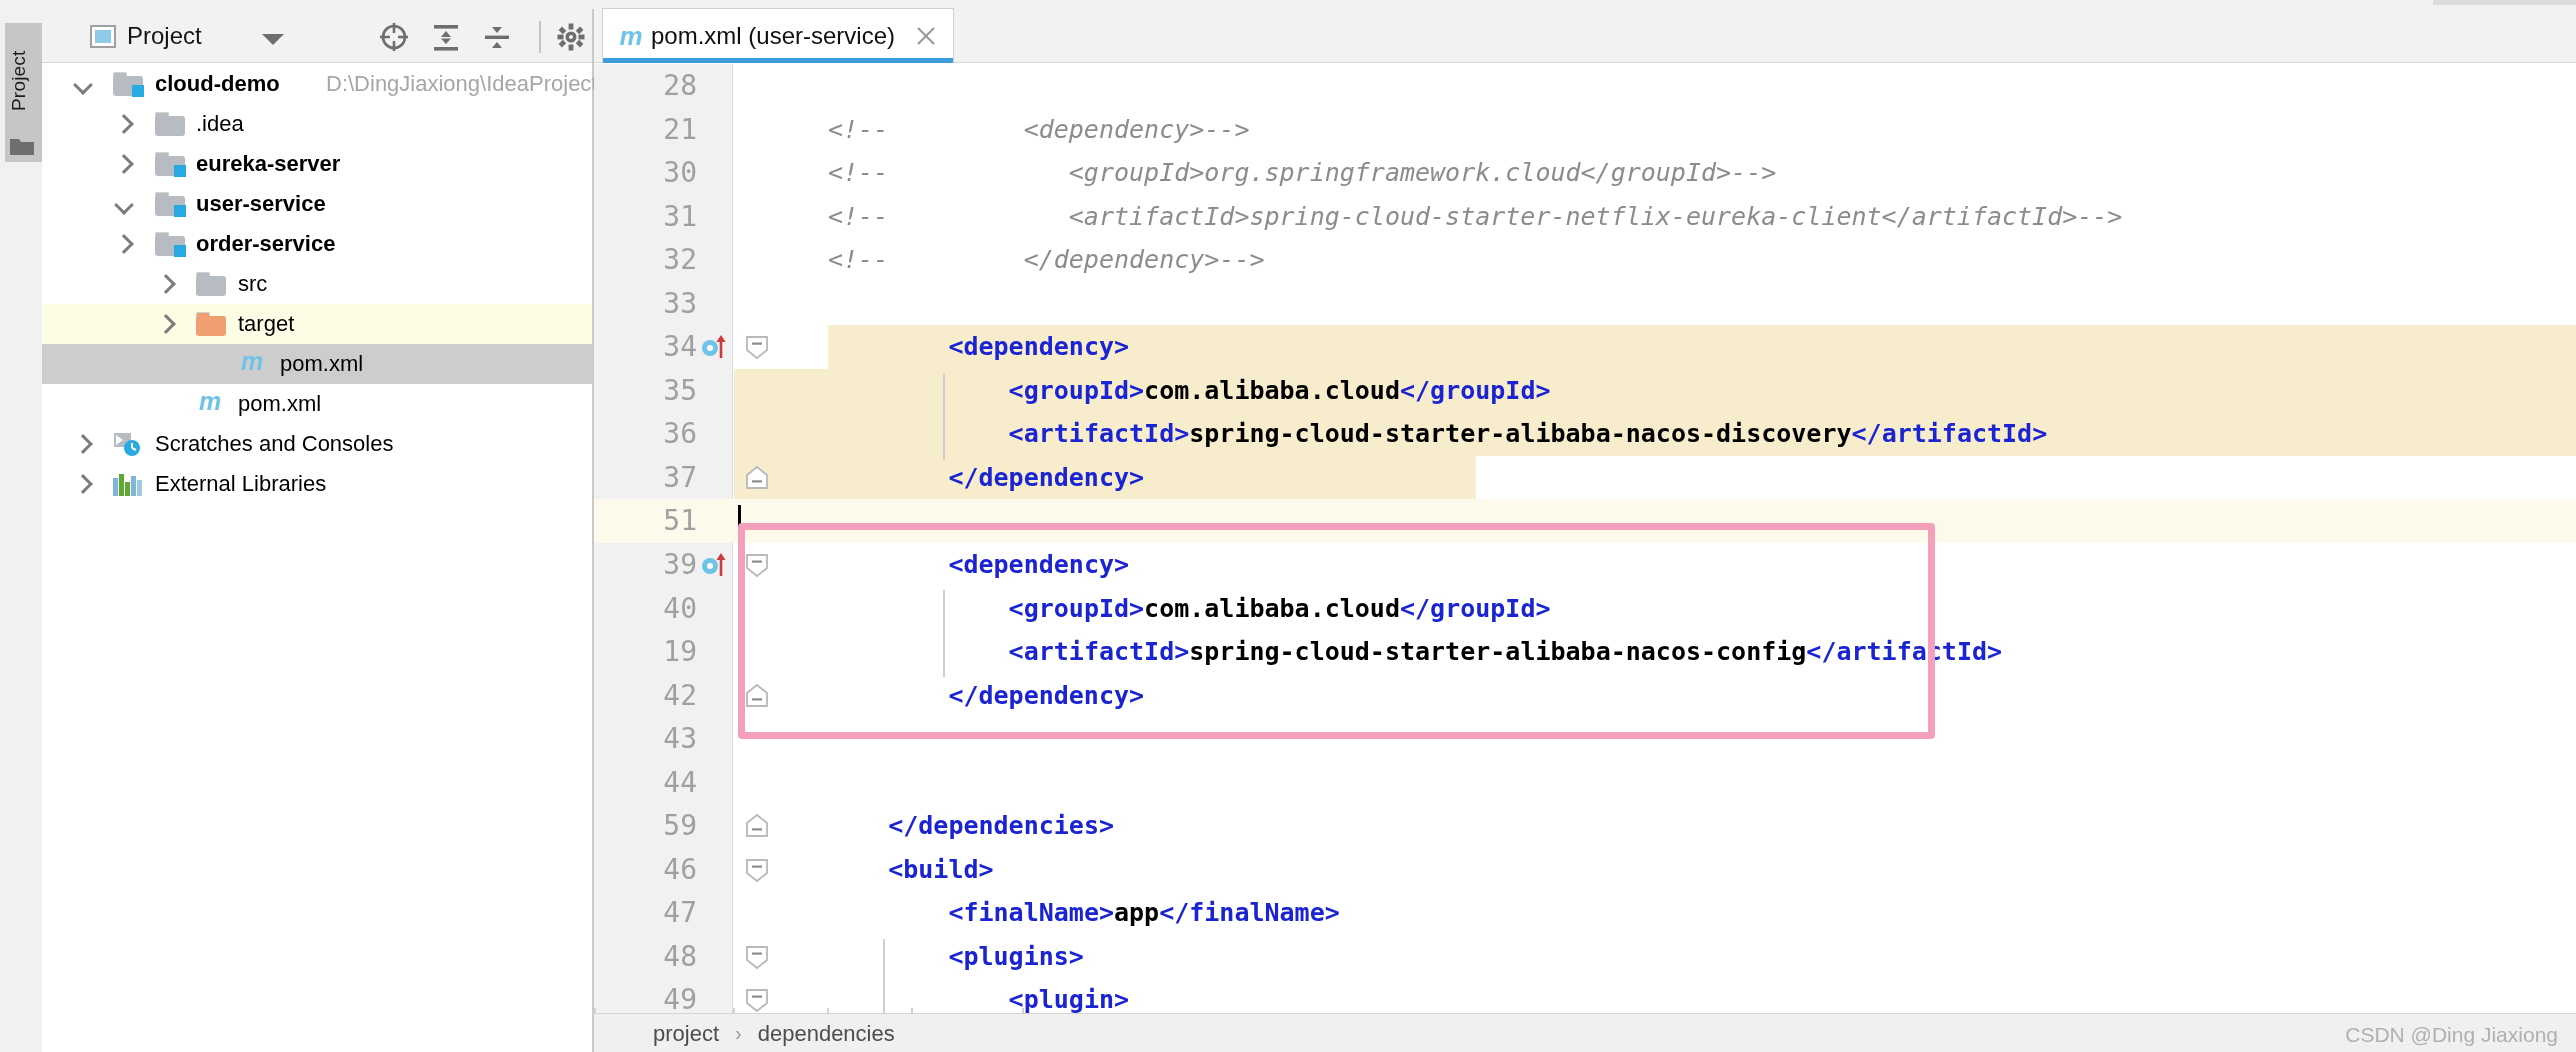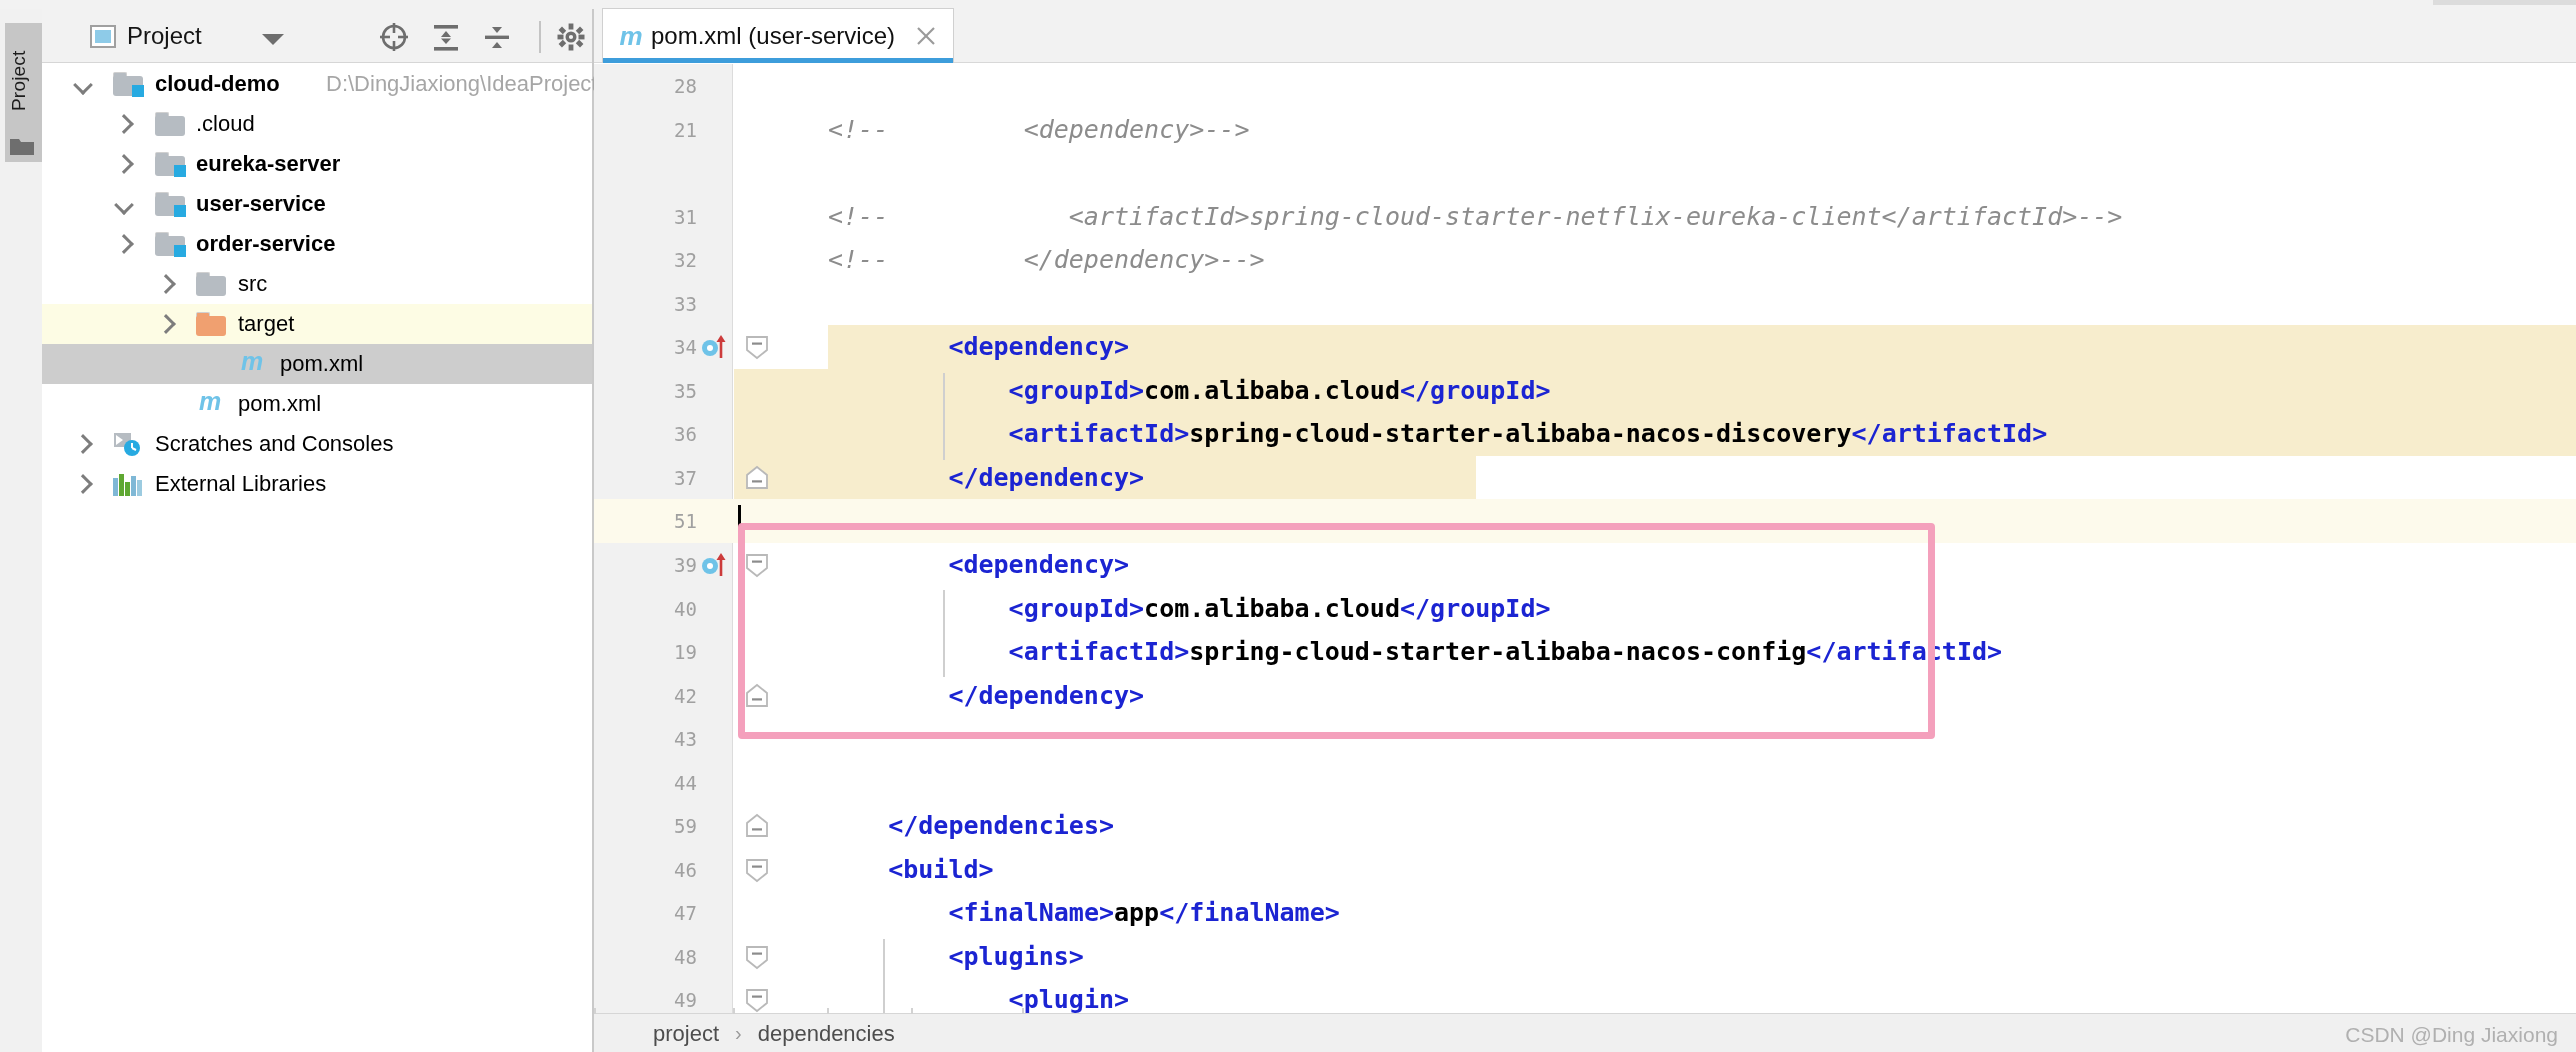--- a/index.html
+++ b/index.html
@@ -79,21 +79,21 @@
   .tab .tab-close { position:absolute; right:16px; top:16px; width:22px; height:22px; }
 
   
   .gutter { position:absolute; left:0; top:58px; width:139px; bottom:40px; background:#f1f1f1;
        border-right:1px solid #dcdcdc; }
   .gutter2 { position:absolute; left:140px; top:58px; width:93px; bottom:40px; background:#ffffff; }
   .code-pane { position:absolute; left:0px; top:58px; right:0; bottom:40px; overflow:hidden; }
 
   .line { position:relative; height:44px; }
   .ln { position:absolute; left:0; top:0; width:103px; height:44px; line-height:44px;
-       text-align:right; color:#a0a0a0; font-family:"DejaVu Sans Mono", monospace; font-size:19px; }
+       text-align:right; color:#a0a0a0; font-family:"DejaVu Sans Mono", monospace; font-size:28px; }
   .code { position:absolute; left:234px; top:0; height:44px; line-height:44px;
        font-family:"DejaVu Sans Mono", monospace; font-size:25px; color:#000; white-space:pre; letter-spacing:0px; }
   .code.cm { color:#8c8c8c; font-style:italic; }
   .tagc { color:#1b24d2; }
   .bold { font-weight:bold; }
 
   .hl-band { position:absolute; background:#f7edcd; }
   .hl-band-soft { position:absolute; background:#fdfaec; }
 
   .fold { position:absolute; left:150px; width:26px; height:26px; }
@@ -201,21 +201,21 @@
           </span>
           <span class="tlabel" style="font-weight: bold; position: absolute; left: 113px; top: 7px;">cloud-demo</span>
           <span class="tpath" style="position: absolute; left: 272px; top: 7px;">D:\DingJiaxiong\IdeaProject</span>
         </div>
         <div class="tree-row">
           <span class="arrow arrow-r" style="left: 75px; top: 13px;"></span>
           <span class="folder plain" style="position: absolute; left: 113px; top: 8px;">
             <span class="tab"></span>
             <span class="body"></span>
           </span>
-          <span class="tlabel" style="position: absolute; left: 154px; top: 7px;">.cloud</span>
+          <span class="tlabel" style="position: absolute; left: 154px; top: 7px;">.idea</span>
         </div>
         <div class="tree-row">
           <span class="arrow arrow-r" style="left: 75px; top: 13px;"></span>
           <span class="folder" style="position: absolute; left: 113px; top: 8px;">
             <span class="tab"></span>
             <span class="body"></span>
             <span class="badge"></span>
           </span>
           <span class="tlabel" style="font-weight: bold; position: absolute; left: 154px; top: 7px;">eureka-server</span>
         </div>
@@ -311,20 +311,24 @@
         <div class="hl-band" style="left: 140px; top: 392px; width: 742px; height: 44px;"></div>
         <div class="hl-band-soft" style="left: 0px; top: 435px; width: 2576px; height: 44px;"></div>
         <div class="hl-band-soft" style="left: 0px; top: 435px; width: 140px; height: 44px;"></div>
         <div class="line" style="position: absolute; left: 0px; top: 0px; width: 100%;">
           <div class="ln">28</div>
           <div class="code"></div>
         </div>
         <div class="line" style="position: absolute; left: 0px; top: 44px; width: 100%;">
           <div class="ln">21</div>
           <div class="code cm">&lt;!--         &lt;dependency&gt;--&gt;</div>
+        </div>
+        <div class="line" style="position: absolute; left: 0px; top: 87px; width: 100%;">
+          <div class="ln">30</div>
+          <div class="code cm">&lt;!--            &lt;groupId&gt;org.springframework.cloud&lt;/groupId&gt;--&gt;</div>
         </div>
         <div class="line" style="position: absolute; left: 0px; top: 131px; width: 100%;">
           <div class="ln">31</div>
           <div class="code cm">&lt;!--            &lt;artifactId&gt;spring-cloud-starter-netflix-eureka-client&lt;/artifactId&gt;--&gt;</div>
         </div>
         <div class="line" style="position: absolute; left: 0px; top: 174px; width: 100%;">
           <div class="ln">32</div>
           <div class="code cm">&lt;!--         &lt;/dependency&gt;--&gt;</div>
         </div>
         <div class="line" style="position: absolute; left: 0px; top: 218px; width: 100%;">

